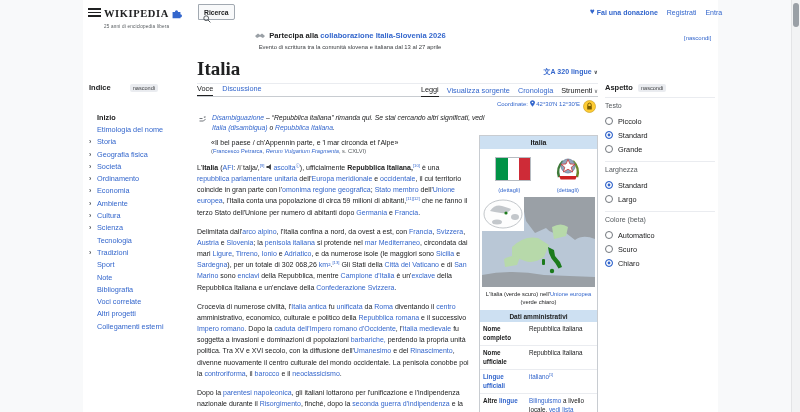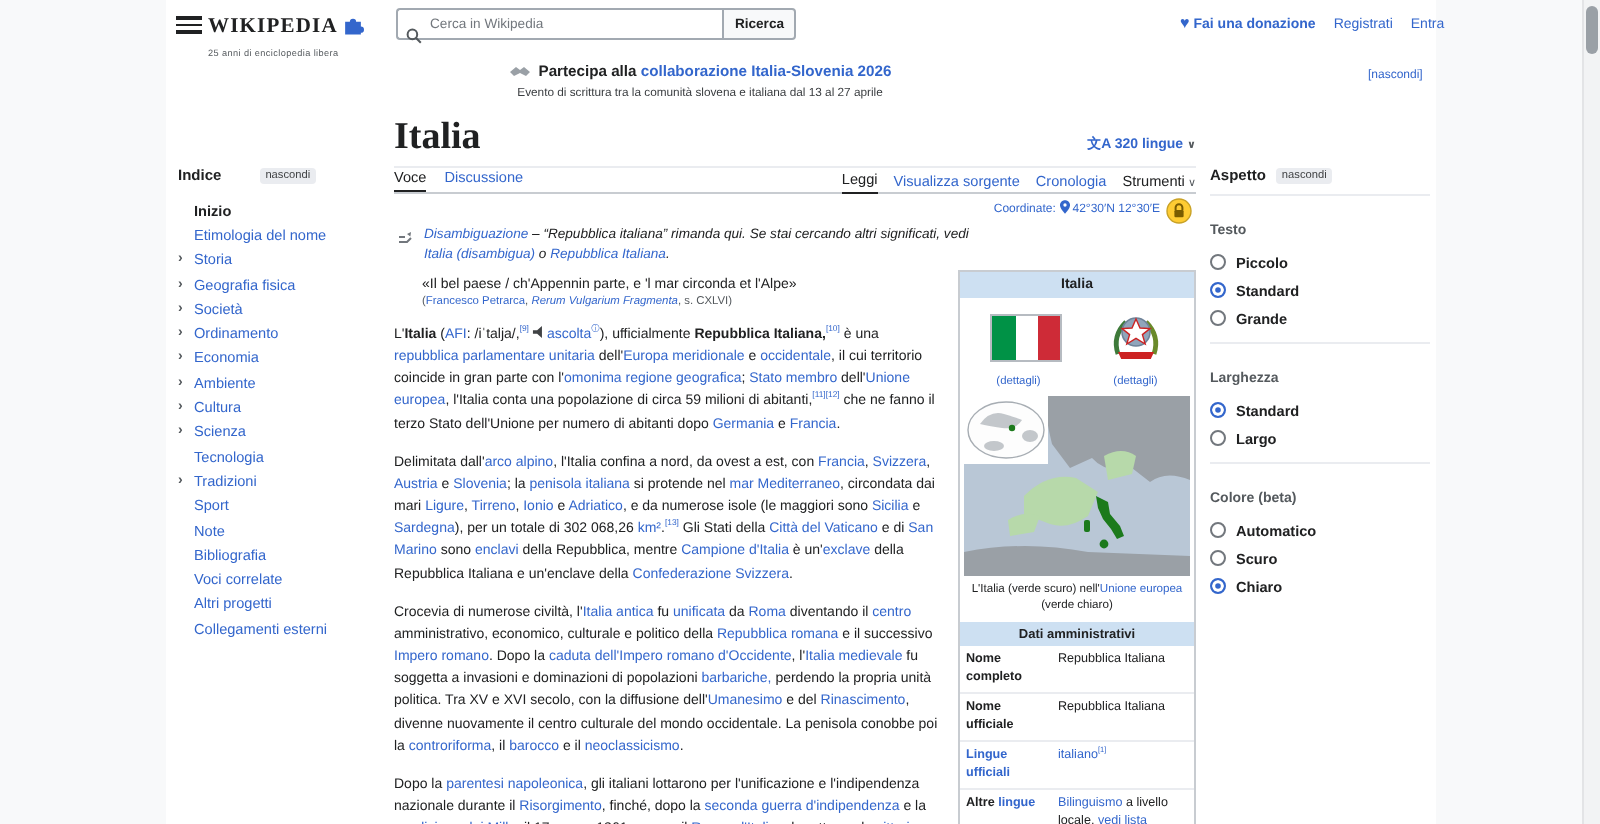--- a/index.html
+++ b/index.html
@@ -35,21 +35,21 @@
   .banner-line1 .blink { color:#36c; font-weight:bold; }
   .banner-line2 { font-size:5.9px; color:#3a3d40; margin-top:2.5px; }
   .banner-hide { position:absolute; left:684px; top:35px; font-size:6px; color:#36c; cursor:pointer; }
   .shake { display:inline-block; vertical-align:-1px; margin-right:3px; }
 
   
   .toc { position:absolute; left:89px; top:83px; width:102px; font-size:7.3px; }
   .toc-head { display:flex; align-items:center; gap:19px; padding-bottom:4px; }
   .toc-title { font-weight:bold; font-size:7.5px; }
   .chip { background:#eaecf0; color:#404244; border-radius:2px; font-size:5.6px; padding:1px 3px; cursor:pointer; }
-  .toc-list { margin-top:3px; }
+  .toc-list { margin-top:15px; }
   .toc-item { display:flex; align-items:center; height:12.3px; cursor:pointer; }
   .toc-arrow { width:8px; color:#54595d; font-size:7px; font-weight:bold; }
   .toc-label { color:#36c; }
   .toc-active .toc-label { color:#202122; font-weight:bold; }
 
   
   .content { position:absolute; left:197px; top:58px; width:401px; }
   .title-row { position:relative; border-bottom:1px solid #eaecf0; padding-bottom:2px; height:26px; }
   .page-title { font-family:"Liberation Serif","DejaVu Serif",serif; font-size:19px; color:#202122; }
   .lang-btn { position:absolute; right:0; top:9px; color:#36c; font-size:7px; font-weight:bold; cursor:pointer; }
@@ -91,21 +91,21 @@
   .ib-sect { background:#cde0f2; text-align:center; font-weight:bold; font-size:6.5px; padding:2.5px 0; }
   .ib-row { display:flex; border-top:1px solid #eaecf0; }
   .ib-row:first-child { border-top:none; }
   .ib-label { width:47px; padding:3px 2px 3px 3px; font-weight:bold; line-height:8.5px; }
   .ib-value { flex:1; padding:3px 3px 3px 2px; line-height:8.5px; }
 
   
   .aspetto { position:absolute; left:605px; top:83px; width:110px; font-size:7.3px; }
   .asp-head { display:flex; align-items:center; gap:5px; padding-bottom:5px; }
   .asp-title { font-weight:bold; font-size:7.5px; }
-  .asp-group { border-top:1px solid #eaecf0; padding-top:14px; margin-top:5px;font-weight:bold; }
+  .asp-group { border-top:1px solid #eaecf0; padding-top:4px; margin-top:5px; }
   .asp-group-label { color:#54595d; font-size:7px; margin-bottom:5px; }
   .radio-row { display:flex; align-items:center; gap:5px; height:14px; cursor:pointer; }
   .radio { width:8px; height:8px; border-radius:50%; border:1px solid #72777d; background:#fff; flex:0 0 auto; }
   .radio.checked { border:1px solid #36c; background:#36c; box-shadow:inset 0 0 0 1.6px #fff; }
 
   
   .scroll-track { position:absolute; right:0; top:0; width:9px; height:412px; background:#f2f3f4; border-left:1px solid #e3e4e6; }
   .scroll-thumb { position:absolute; right:1.5px; top:3px; width:6px; height:24px; background:#9aa0a6; border-radius:3px; cursor:grab; }
 </style>
 </head>
@@ -125,21 +125,20 @@
             <path d="M2,5 h3 a2,2 0 1,1 4,0 h3 v3 a2,2 0 1,1 0,4 l0,0 v1 h-10 z" fill="#36c"></path>
           </svg></span>
     </div>
     <div class="logo-tag">25 anni di enciclopedia libera</div>
   </div>
   <div class="searchbar">
     <span class="search-icon"><svg width="8" height="8" viewBox="0 0 8 8">
           <circle cx="3.2" cy="3.2" r="2.4" fill="none" stroke="#54595d" stroke-width="1"></circle>
           <line x1="5" y1="5" x2="7.4" y2="7.4" stroke="#54595d" stroke-width="1"></line>
         </svg></span>
-    <input class="search-input" placeholder="Cerca in Wikipedia" style="">
     <button class="search-btn">Ricerca</button>
   </div>
   <div class="header-right">
     <span class="donate">
         <span class="heart">♥</span>
         <span>Fai una donazione</span>
       </span>
     <span class="hlink">Registrati</span>
     <span class="hlink">Entra</span>
   </div>

